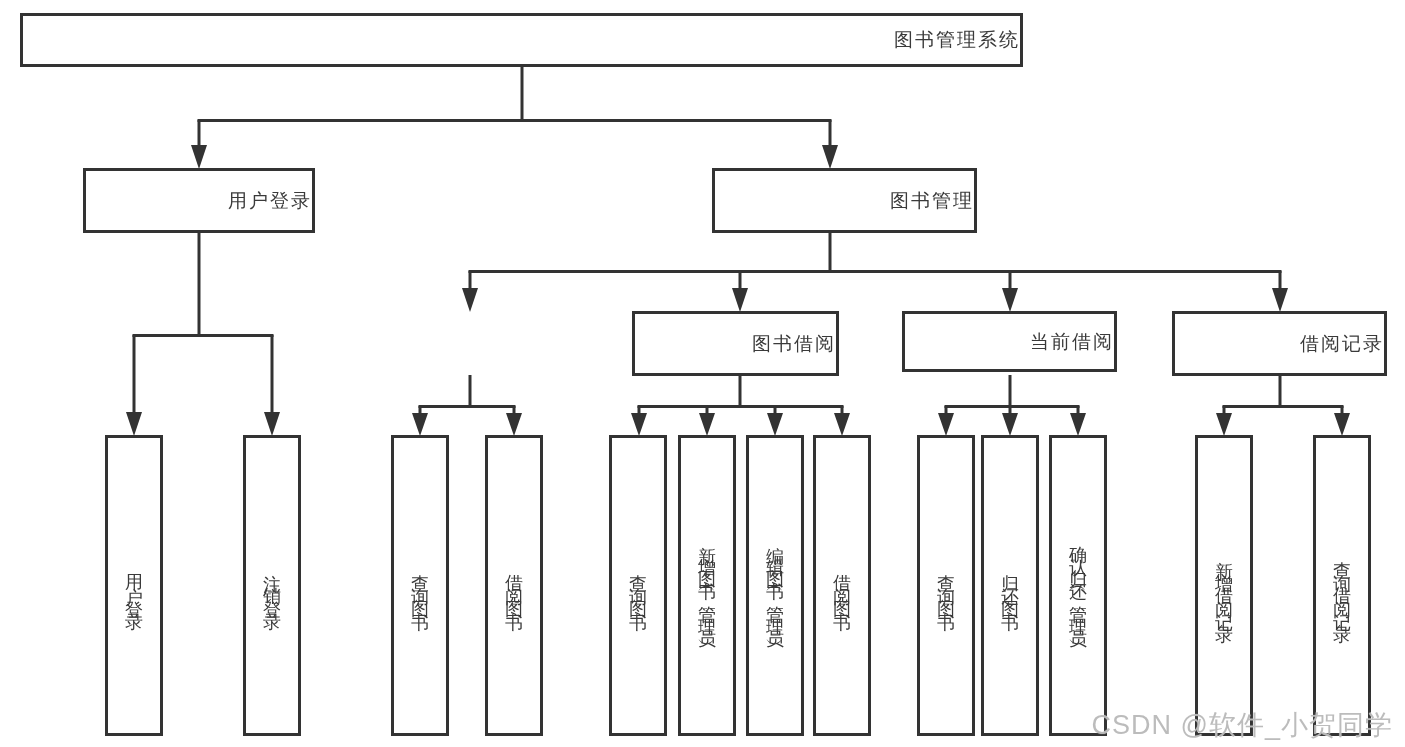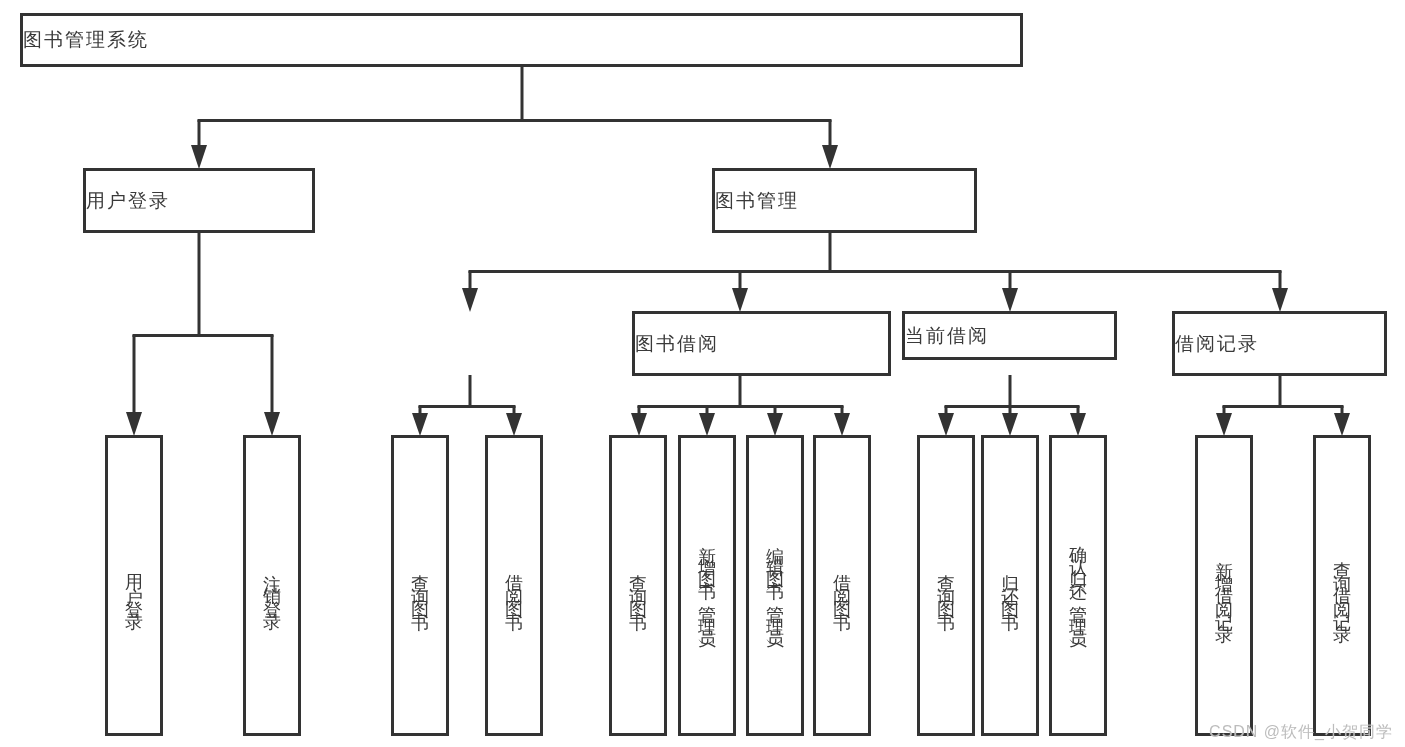--- a/index.html
+++ b/index.html
@@ -17,21 +17,21 @@
     position: absolute;
     left: 0; top: 0;
     width: 1405px; height: 747px;
   }
   .hnode {
     position: absolute;
     background: #ffffff;
     border: 3px solid #333333;
     display: flex;
     align-items: center;
-    justify-content: flex-start;
+    justify-content: flex-end;
     z-index: 2;
   }
   .hnode .lbl {
     font-size: 19px;
     letter-spacing: 2px;
     color: #3a3a3a;
     white-space: nowrap;
   }
   .vnode {
     position: absolute;
@@ -52,21 +52,21 @@
     letter-spacing: 13px;
     line-height: 1;
     color: #3a3a3a;
     white-space: nowrap;
   }
   .vnode.tight .lbl { letter-spacing: 12px; }
   #watermark {
     position: absolute;
     right: 12px;
     bottom: 4px;
-    font-size: 16px;
+    font-size: 27px;
     letter-spacing: 1px;
     color: rgba(182,182,182,0.92);
     text-shadow: 0 0 1px rgba(255,255,255,0.8);
     z-index: 5;
     white-space: nowrap;
   }
   line { stroke: #333333; stroke-width: 3; }
   polygon { fill: #333333; stroke: none; }
 </style>
 </head>
@@ -147,24 +147,24 @@
     <span class="lbl">图书管理系统</span>
   </div>
 
   <div class="hnode" style="left:83px;top:168px;width:232px;height:65px">
     <span class="lbl">用户登录</span>
   </div>
   <div class="hnode" style="left:712px;top:168px;width:265px;height:65px">
     <span class="lbl">图书管理</span>
   </div>
 
-  <div class="hnode" style="left:632px;top:311px;width:259px;height:65px">
+  <div class="hnode" style="left:632px;top:311px;width:207px;height:65px">
     <span class="lbl">图书借阅</span>
   </div>
-  <div class="hnode" style="left:902px;top:311px;width:215px;height:49px">
+  <div class="hnode" style="left:902px;top:311px;width:215px;height:61px">
     <span class="lbl">当前借阅</span>
   </div>
   <div class="hnode" style="left:1172px;top:311px;width:215px;height:65px">
     <span class="lbl">借阅记录</span>
   </div>
 
   <div class="vnode" style="left:105px">
     <span class="lbl">用户登录</span>
   </div>
   <div class="vnode" style="left:243px">

